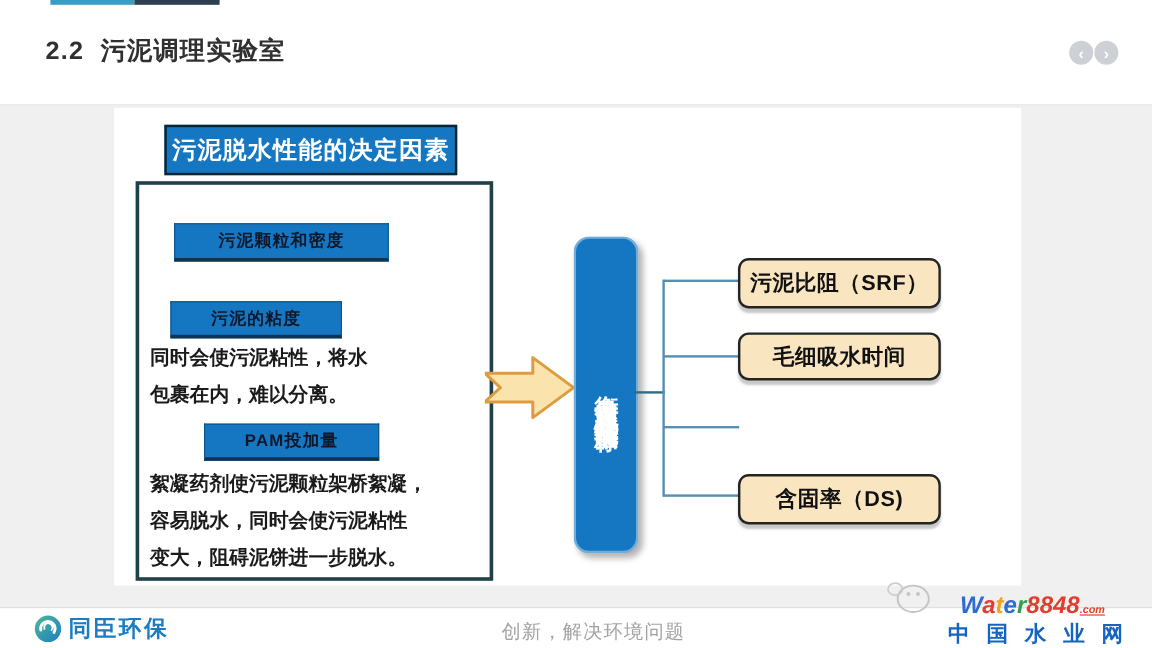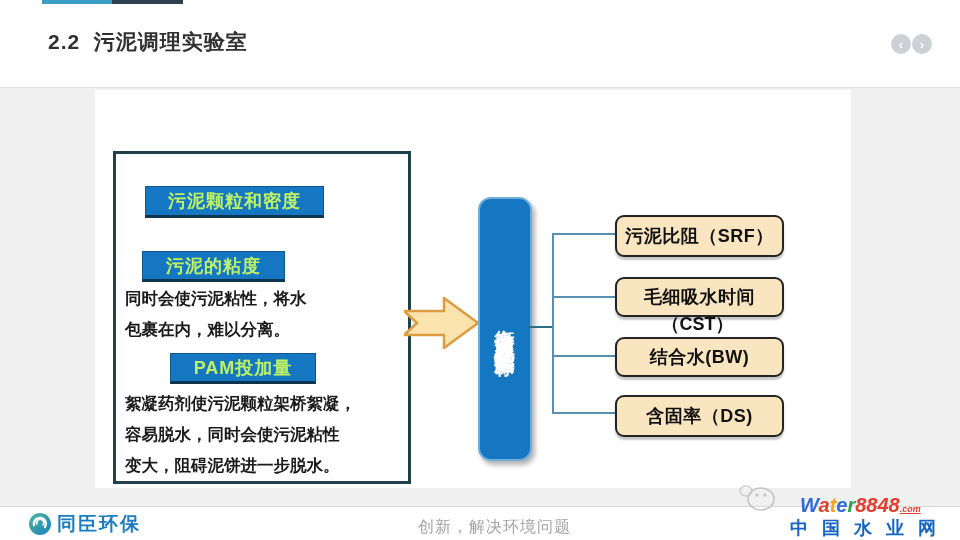--- a/index.html
+++ b/index.html
@@ -6,41 +6,41 @@
   .slide{position:relative;width:960px;height:540px;background:#ffffff;overflow:hidden;
          font-family:"Liberation Sans","DejaVu Sans",sans-serif;}
   .abs{position:absolute;}
 
   
   .strip-teal{left:42px;top:0;width:70px;height:4px;background:#3a9ec4;}
   .strip-navy{left:112px;top:0;width:71px;height:4px;background:#2d3f50;}
 
   
   .page-title{left:38px;top:28px;font-size:21px;font-weight:600;color:#303030;
-              letter-spacing:1px;white-space:pre;margin-left:10px;}
+              letter-spacing:1px;white-space:pre;}
   .nav-btn{width:20px;height:20px;border-radius:50%;background:#cdd0d5;color:#ffffff;
            display:flex;align-items:center;justify-content:center;font-size:13px;
            font-weight:700;line-height:1;cursor:pointer;user-select:none;}
   .nav-prev{left:891px;top:34px;}
   .nav-next{left:912px;top:34px;}
 
   .title-divider{left:0;top:87px;width:960px;height:1px;background:#dedede;}
   .content-bg{left:0;top:88px;width:960px;height:418px;background:#f0f0f1;}
   .content-card{left:95px;top:90px;width:756px;height:398px;background:#ffffff;}
 
   
   .det-title{left:137px;top:104px;width:240px;height:38px;background:#1577c2;
              border:2px solid #0a2531;color:#ffffff;font-size:20px;font-weight:700;
              display:flex;align-items:center;justify-content:center;letter-spacing:1px;}
 
   
   .factors-box{left:113px;top:151px;width:292px;height:327px;background:#ffffff;
                border:3px solid #20414c;}
 
-  .blue-label{background:#1577c2;color:#bef264;font-weight:700;font-size:18px;
+  .blue-label{background:#1577c2;color:#0f172a;font-weight:700;font-size:14px;
               display:flex;align-items:center;justify-content:center;
               border:1px solid #10558c;border-bottom:3px solid #0d3550;letter-spacing:1px;}
   .label-1{left:145px;top:186px;width:177px;height:28px;}
   .label-2{left:142px;top:251px;width:141px;height:27px;}
   .label-3{left:142px;top:353px;width:144px;height:27px;margin-left:28px;}
 
   .desc{color:#1a1a1a;font-size:16.5px;font-weight:600;line-height:31px;white-space:nowrap;}
   .desc-1{left:125px;top:283px;width:268px;}
   .desc-2{left:125px;top:388px;width:276px;}
 
@@ -104,20 +104,21 @@
     <span>‹</span>
   </div>
   <div class="abs nav-btn nav-next">
     <span>›</span>
   </div>
 
   <div class="abs title-divider"></div>
   <div class="abs content-bg"></div>
   <div class="abs content-card"></div>
 
+  <div class="abs det-title">污泥脱水性能的决定因素</div>
 
   <div class="abs factors-box"></div>
 
   <div class="abs blue-label label-1">污泥颗粒和密度</div>
 
   <div class="abs blue-label label-2">污泥的粘度</div>
   <div class="abs desc desc-1">
     <div>同时会使污泥粘性，将水</div>
     <div>包裹在内，难以分离。</div>
   </div>
@@ -139,22 +140,20 @@
 
   <div class="abs stem"></div>
   <div class="abs line trunk"></div>
   <div class="abs line br br1"></div>
   <div class="abs line br br2"></div>
   <div class="abs line br br3"></div>
   <div class="abs line br br4"></div>
 
   <div class="abs ind-box ind-1">污泥比阻（SRF）</div>
   <div class="abs ind-box ind-2">毛细吸水时间</div>
-  <div class="abs ind-sub">（CST）</div>
-  <div class="abs ind-box ind-3">结合水(BW)</div>
   <div class="abs ind-box ind-4">含固率（DS)</div>
 
   <div class="abs footer-divider"></div>
   <div class="abs footer"></div>
 
   <div class="abs logo">
     <svg width="24" height="24" viewBox="0 0 24 24">
       <defs>
         <linearGradient id="lg1" x1="0" y1="0" x2="1" y2="1">
           <stop offset="0" stop-color="#4fb89a"></stop>

